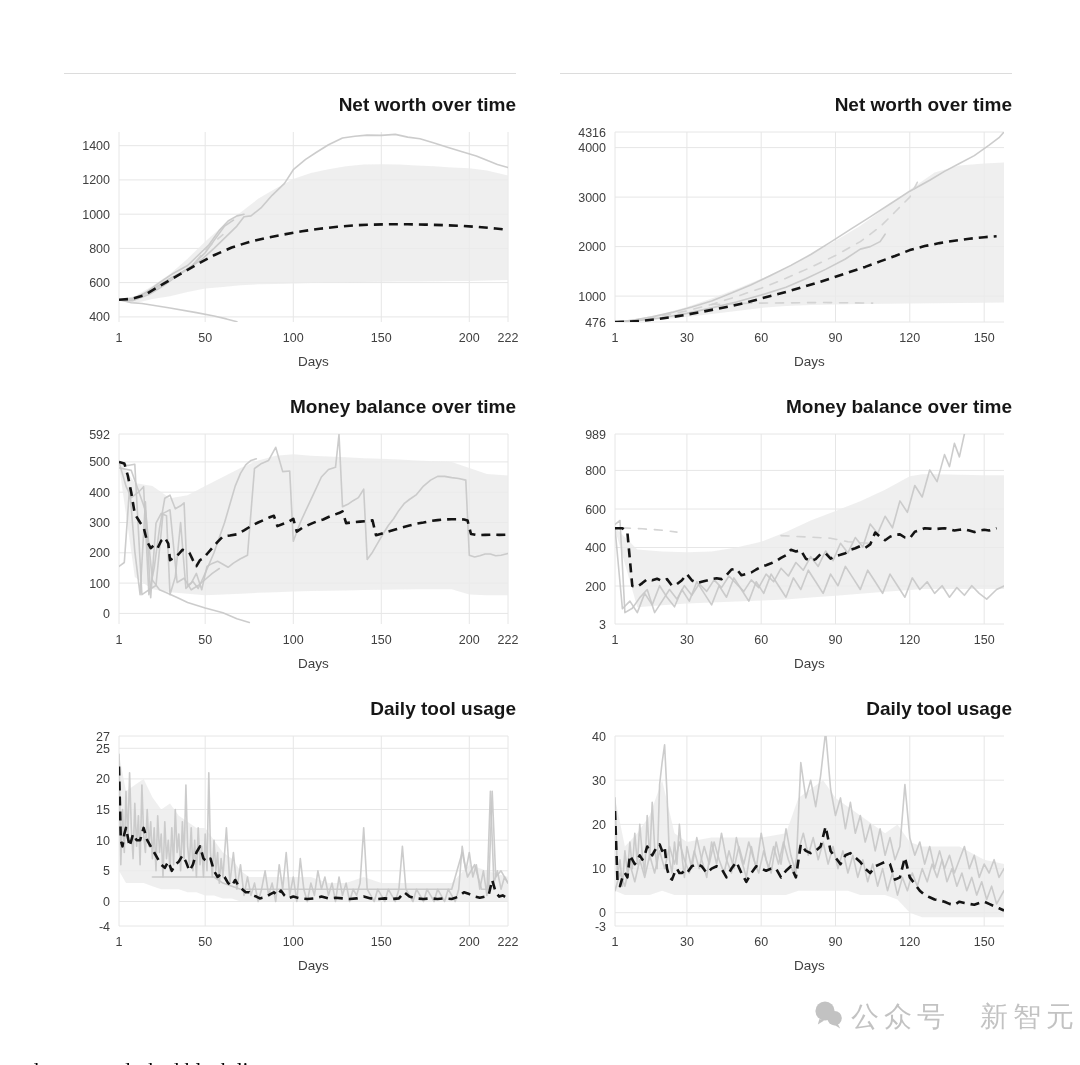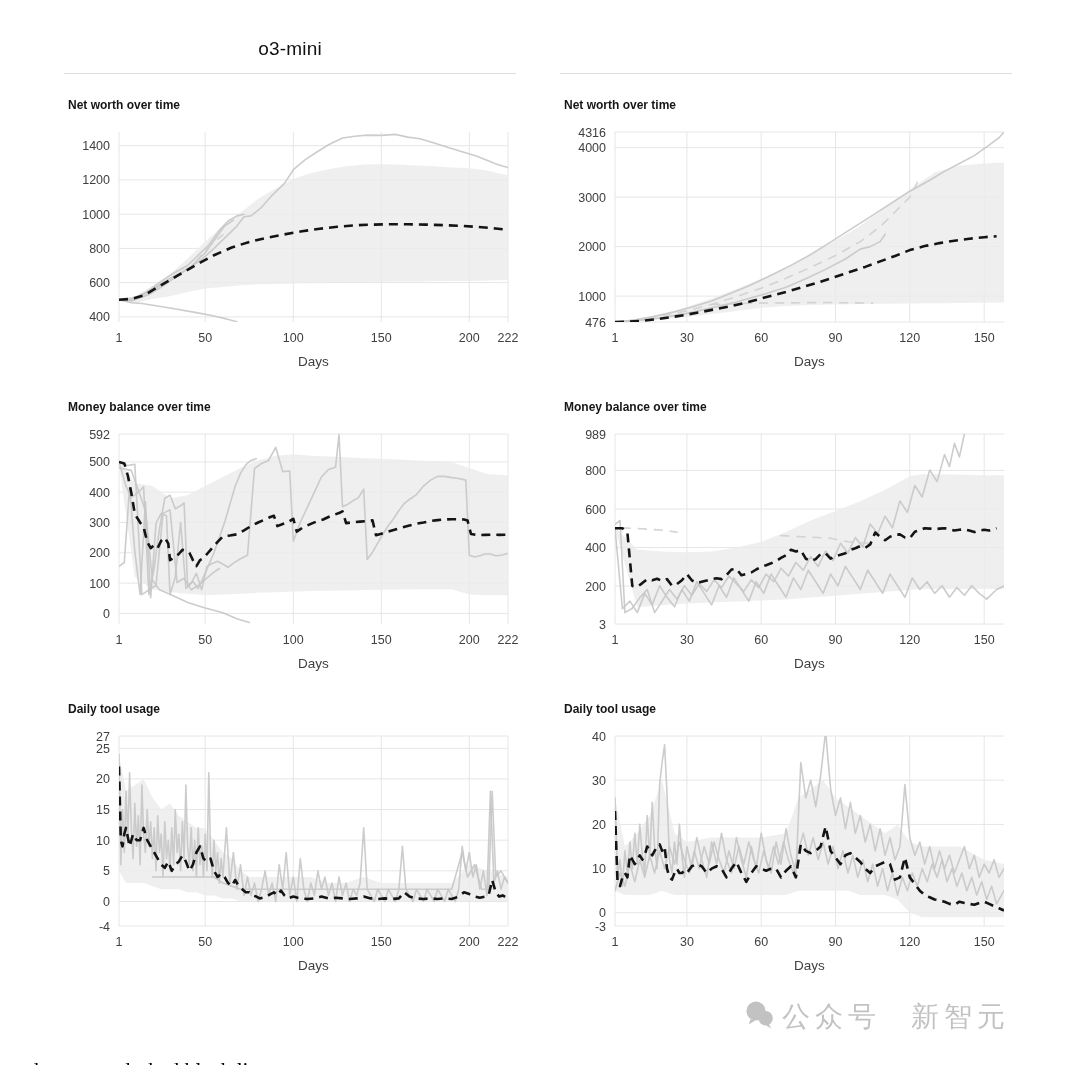--- a/index.html
+++ b/index.html
@@ -9,49 +9,48 @@
   }
   .figure-grid{
     display:grid;grid-template-columns:452px 452px;column-gap:44px;
     margin:26px 47px 0 64px;
   }
   .col{display:flex;flex-direction:column;}
   .col-header{height:48px;margin-bottom:18px;display:flex;flex-direction:column;justify-content:flex-end;}
   .col-title{text-align:center;font-size:19px;color:#111;letter-spacing:.2px;margin-bottom:13px;}
   .col-rule{border:none;border-top:1px solid #dcdcdc;margin:0;width:100%;}
   .chart-block{margin-bottom:18px;}
-  .chart-title{font-size:12px;font-weight:600;color:#161616;margin:0 0 6px 4px;line-height:26px;}
+  .chart-title{font-size:19px;font-weight:600;color:#161616;margin:0 0 6px 4px;line-height:26px;text-align:right;}
   .chart-canvas{width:452px;height:252px;}
   .chart-canvas svg{overflow:visible;display:block;}
   svg text{font-family:"Liberation Sans",sans-serif;fill:#404040;}
   .caption{
     position:relative;z-index:1;
     margin:20px 10px 0 8px;
     font-family:"Liberation Serif",serif;font-size:21.5px;color:#000;line-height:1.62;
   }
   .watermark{
-    position:absolute;left:744px;top:998px;z-index:2;
+    position:absolute;left:813px;top:998px;z-index:2;
     display:flex;align-items:center;opacity:.62;pointer-events:none;
   }
   .watermark .wm-text{
     font-size:28px;color:#9e9e9e;font-weight:400;letter-spacing:5px;white-space:nowrap;
   }
   .wm-gap{display:inline-block;width:30px;}
   .wm-icon{margin-right:6px;flex:0 0 auto;}
 </style>
 </head>
 <body>
 
 <div class="page">
 
   <div class="figure-grid">
 
     <div class="col">
       <div class="col-header">
-        <div class="col-title">o3-mini</div>
         <hr class="col-rule">
       </div>
 
       <section class="chart-block">
         <h3 class="chart-title">Net worth over time</h3>
         <div class="chart-canvas">
             <svg width="452" height="252" viewBox="0 0 452 252" xmlns="http://www.w3.org/2000/svg">
               <defs>
                 <clipPath id="clip0">
                   <rect x="55" y="8" width="389" height="190"></rect>

